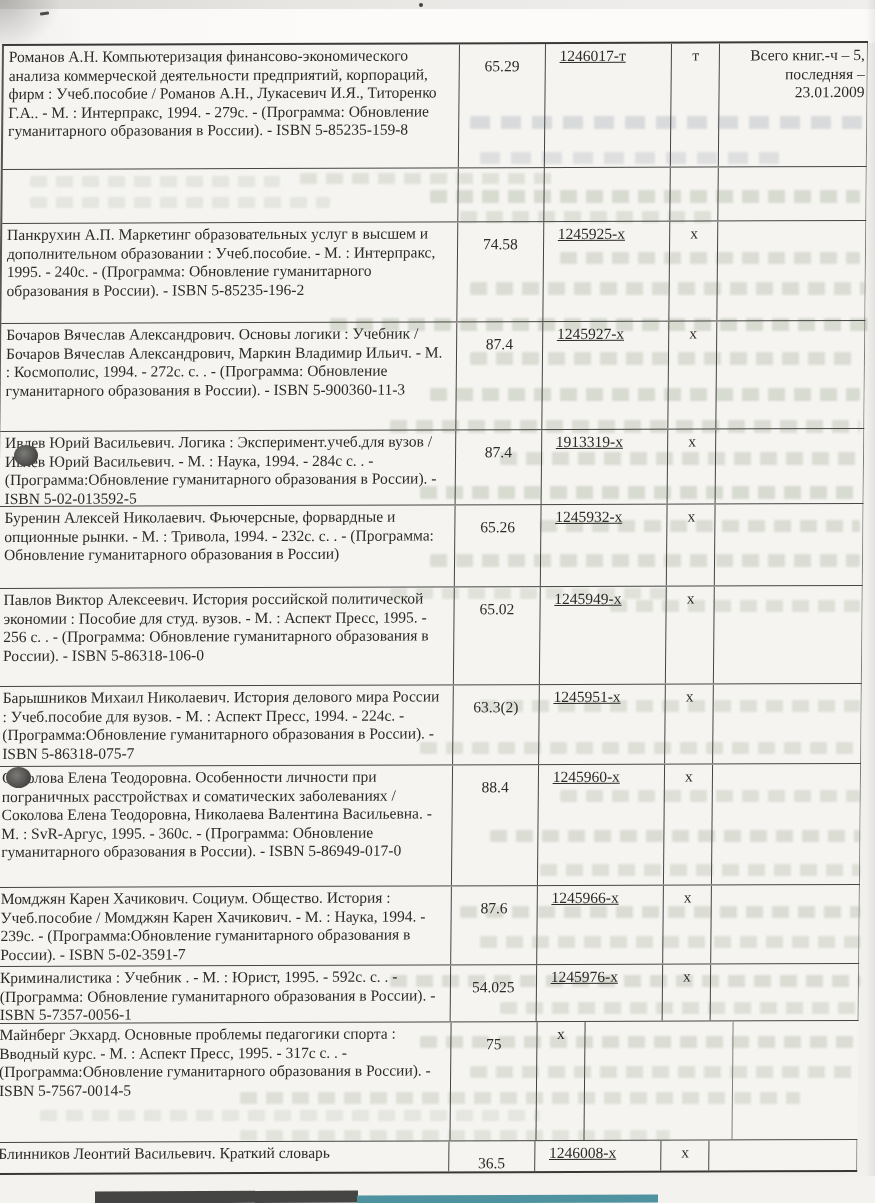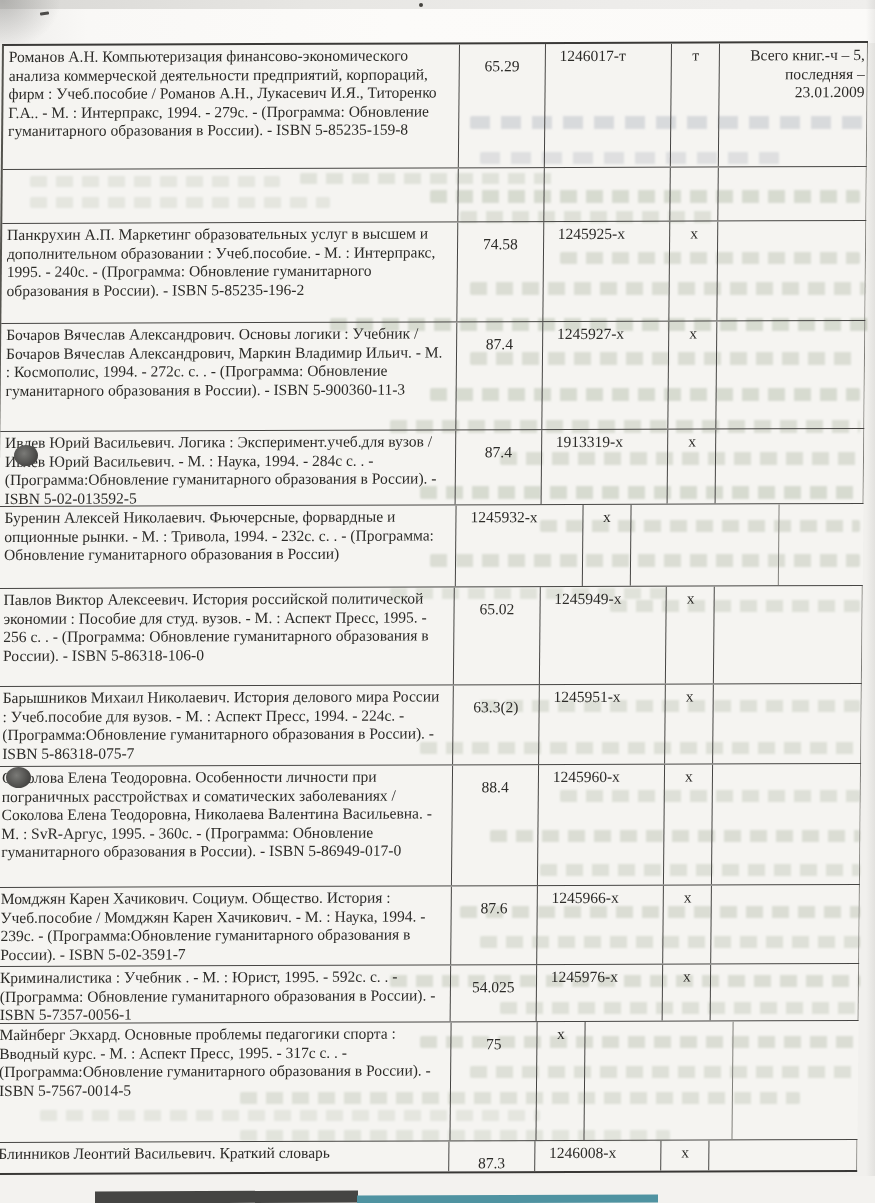--- a/index.html
+++ b/index.html
@@ -54,21 +54,21 @@
     background: rgba(253,252,250,0.35);
   }
   .row { display: flex; border-bottom: 1px solid #464543; overflow: hidden; }
   .row.last { border-bottom: 2px solid #39383 6; border-bottom: 2px solid #393836; }
   .cell {
     border-right: 1px solid #464543; overflow: hidden;
     font-size: 15.5px; line-height: 18.5px;
   }
   .c0 { width: 457px; padding: 2px 6px 0 5px; }
   .c1 { width: 86px;  text-align: center; padding-top: 13px; }
-  .c2 { width: 127px; padding: 3px 2px 0 14px; }
+  .c2 { width: 127px; padding: 3px 2px 0 14px; text-decoration: underline; }
   .c3 { width: 48px;  text-align: center; padding-top: 3px; }
   .c4 { width: 148px; padding: 3px 2px 0 8px; border-right: 1px solid #807f7a; text-align: right; }
   
   .spot {
     position: absolute; z-index: 4; border-radius: 50%;
     background: radial-gradient(circle at 42% 40%, #7a7a77, #454442 72%);
     filter: blur(0.6px);
   }
   .strip-dark {
     position: absolute; left: 95px; top: 1191px; width: 263px; height: 12px; z-index: 5;
@@ -121,20 +121,21 @@
     </div>
     <div class="row" style="height: 75px;">
       <div class="cell c0"><span>Ивлев Юрий Васильевич. Логика : Эксперимент.учеб.для вузов / Ивлев Юрий Васильевич. - М. : Наука, 1994. - 284с с. . - (Программа:Обновление гуманитарного образования в России). - ISBN 5-02-013592-5</span></div>
       <div class="cell c1"><span>87.4</span></div>
       <div class="cell c2"><span>1913319-х</span></div>
       <div class="cell c3"><span>х</span></div>
       <div class="cell c4"><span></span></div>
     </div>
     <div class="row" style="height: 82px;">
       <div class="cell c0"><span>Буренин Алексей Николаевич. Фьючерсные, форвардные и опционные рынки. - М. : Тривола, 1994. - 232с. с. . - (Программа: Обновление гуманитарного образования в России)</span></div>
+      <div class="cell c1"><span>65.26</span></div>
       <div class="cell c2"><span>1245932-х</span></div>
       <div class="cell c3"><span>х</span></div>
       <div class="cell c4"><span></span></div>
     </div>
     <div class="row" style="height: 98px;">
       <div class="cell c0"><span>Павлов Виктор Алексеевич. История российской политической экономии : Пособие для студ. вузов. - М. : Аспект Пресс, 1995. - 256 с. . - (Программа: Обновление гуманитарного образования в России). - ISBN 5-86318-106-0</span></div>
       <div class="cell c1"><span>65.02</span></div>
       <div class="cell c2"><span>1245949-х</span></div>
       <div class="cell c3"><span>х</span></div>
       <div class="cell c4"><span></span></div>
@@ -168,21 +169,21 @@
       <div class="cell c4"><span></span></div>
     </div>
     <div class="row" style="height: 119px;">
       <div class="cell c0"><span>Майнберг Экхард. Основные проблемы педагогики спорта : Вводный курс. - М. : Аспект Пресс, 1995. - 317с с. . - (Программа:Обновление гуманитарного образования в России). - ISBN 5-7567-0014-5</span></div>
       <div class="cell c1"><span>75</span></div>
       <div class="cell c3"><span>х</span></div>
       <div class="cell c4"><span></span></div>
     </div>
     <div class="row last" style="height: 32px;">
       <div class="cell c0"><span>Блинников Леонтий Васильевич. Краткий словарь</span></div>
-      <div class="cell c1"><span>87.3</span></div>
+      <div class="cell c1"><span>36.5</span></div>
       <div class="cell c2"><span>1246008-х</span></div>
       <div class="cell c3"><span>х</span></div>
       <div class="cell c4"><span></span></div>
     </div>
   </div>
 
 <div class="spot" style="left:14px; top:445px; width:24px; height:21px;"></div>
 <div class="spot" style="left:6px;  top:767px; width:25px; height:21px;"></div>
 
 <div class="strip-dark"></div>

